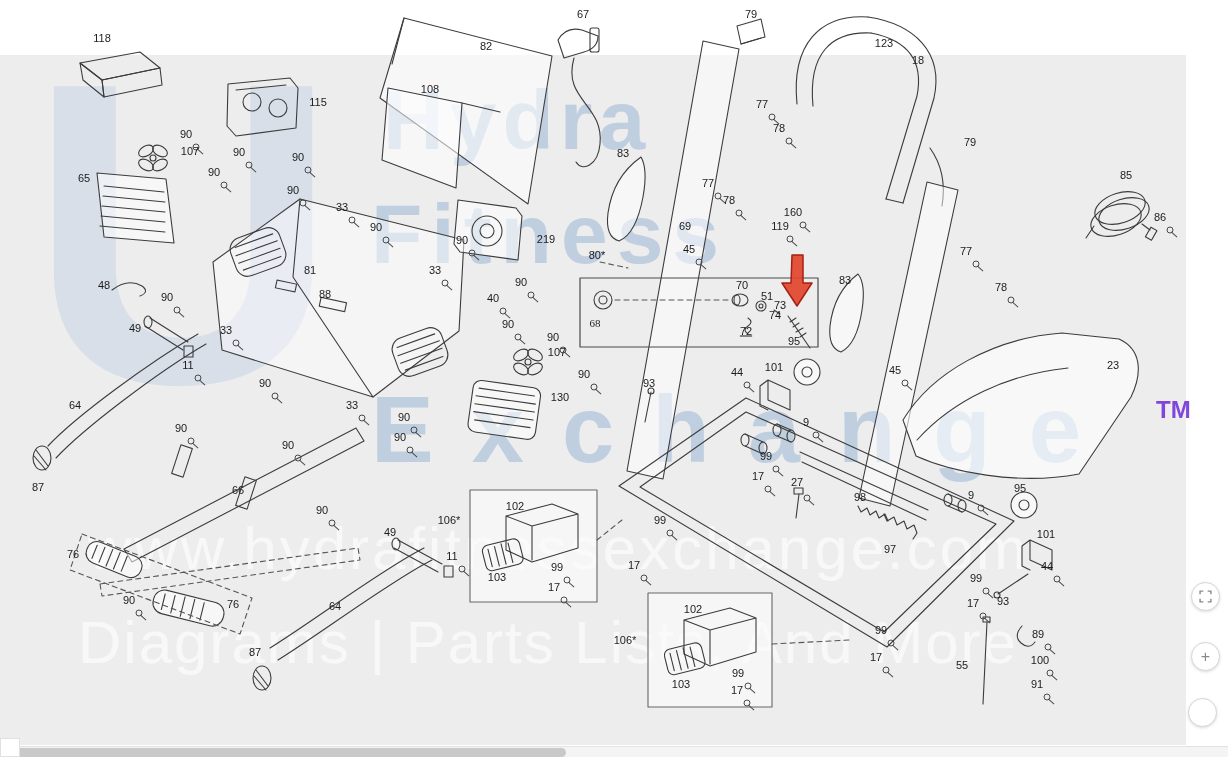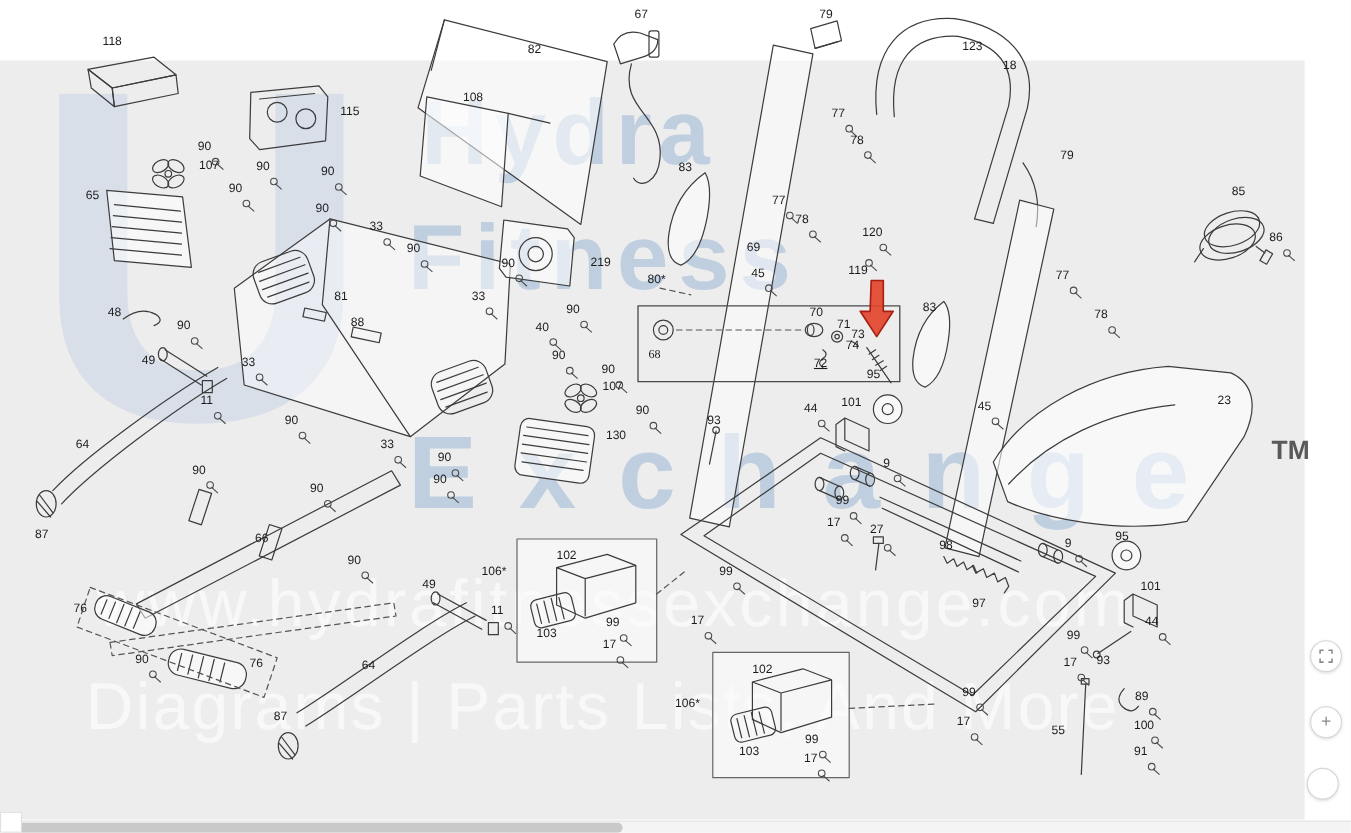--- a/index.html
+++ b/index.html
@@ -10,21 +10,21 @@
   
   .canvas{position:absolute;left:0;top:55px;width:1186px;height:690px;background:#ededed;z-index:0}
 
   
   .wm{position:absolute;z-index:1;pointer-events:none;white-space:nowrap}
   .wm-logo{left:28px;top:18px;font-size:430px;font-weight:bold;color:#c7d5e6;opacity:.55;line-height:1}
   .wm-word{font-weight:bold;color:#b5c8de;opacity:.8}
   .wm-w1{left:383px;top:72px;font-size:84px;letter-spacing:6px}
   .wm-w2{left:371px;top:186px;font-size:84px;letter-spacing:9px}
   .wm-w3{left:371px;top:376px;font-size:94px;letter-spacing:38px}
-  .wm-tm{left:1156px;top:396px;font-size:24px;font-weight:bold;color:#404040;opacity:.85}
+  .wm-tm{left:1156px;top:396px;font-size:24px;font-weight:bold;color:#6d28d9;opacity:.85}
   .wm-url{left:88px;top:514px;font-size:60px;letter-spacing:3px;color:#fbfbfc;opacity:.85}
   .wm-tag{left:78px;top:608px;font-size:60px;letter-spacing:2px;color:#fbfbfc;opacity:.85}
 
   .art{position:absolute;left:0;top:0;z-index:2}
 
   
   .labels{position:absolute;left:0;top:0;width:1228px;height:757px;z-index:3;pointer-events:none}
   .part-label{
     position:absolute;transform:translate(-50%,-50%);
     font-size:11px;line-height:1;color:#1c1c1c;white-space:nowrap;
@@ -334,25 +334,25 @@
       <div class="part-label" style="left: 1126px; top: 175px;">85</div>
       <div class="part-label" style="left: 84px; top: 178px;">65</div>
       <div class="part-label" style="left: 708px; top: 183px;">77</div>
       <div class="fastener" style="left: 718px; top: 196px;"></div>
       <div class="part-label" style="left: 293px; top: 190px;">90</div>
       <div class="fastener" style="left: 303px; top: 203px;"></div>
       <div class="part-label" style="left: 729px; top: 200px;">78</div>
       <div class="fastener" style="left: 739px; top: 213px;"></div>
       <div class="part-label" style="left: 342px; top: 207px;">33</div>
       <div class="fastener" style="left: 352px; top: 220px;"></div>
-      <div class="part-label" style="left: 793px; top: 212px;">120</div>
+      <div class="part-label" style="left: 793px; top: 212px;">160</div>
       <div class="fastener" style="left: 803px; top: 225px;"></div>
       <div class="part-label" style="left: 1160px; top: 217px;">86</div>
       <div class="fastener" style="left: 1170px; top: 230px;"></div>
-      <div class="part-label" style="left: 780px; top: 226px; margin-top: 21px;">119</div>
+      <div class="part-label" style="left: 780px; top: 226px;">119</div>
       <div class="fastener" style="left: 790px; top: 239px;"></div>
       <div class="part-label" style="left: 685px; top: 226px; text-align: right;">69</div>
       <div class="part-label" style="left: 376px; top: 227px;">90</div>
       <div class="fastener" style="left: 386px; top: 240px;"></div>
       <div class="part-label" style="left: 546px; top: 239px;">219</div>
       <div class="part-label" style="left: 462px; top: 240px;">90</div>
       <div class="fastener" style="left: 472px; top: 253px;"></div>
       <div class="part-label" style="left: 689px; top: 249px;">45</div>
       <div class="fastener" style="left: 699px; top: 262px;"></div>
       <div class="part-label" style="left: 966px; top: 251px;">77</div>
@@ -362,21 +362,21 @@
       <div class="part-label" style="left: 435px; top: 270px;">33</div>
       <div class="fastener" style="left: 445px; top: 283px;"></div>
       <div class="part-label" style="left: 845px; top: 280px;">83</div>
       <div class="part-label" style="left: 521px; top: 282px;">90</div>
       <div class="fastener" style="left: 531px; top: 295px;"></div>
       <div class="part-label" style="left: 104px; top: 285px;">48</div>
       <div class="part-label" style="left: 742px; top: 285px;">70</div>
       <div class="part-label" style="left: 1001px; top: 287px;">78</div>
       <div class="fastener" style="left: 1011px; top: 300px;"></div>
       <div class="part-label" style="left: 325px; top: 294px;">88</div>
-      <div class="part-label" style="left: 767px; top: 296px;">71</div>
+      <div class="part-label" style="left: 767px; top: 296px;">51</div>
       <div class="part-label" style="left: 167px; top: 297px;">90</div>
       <div class="fastener" style="left: 177px; top: 310px;"></div>
       <div class="part-label" style="left: 493px; top: 298px;">40</div>
       <div class="fastener" style="left: 503px; top: 311px;"></div>
       <div class="part-label" style="left: 780px; top: 305px;">73</div>
       <div class="part-label" style="left: 775px; top: 315px;">74</div>
       <div class="part-label" style="left: 595px; top: 323px; font-family: Liberation Serif, serif;">68</div>
       <div class="part-label" style="left: 508px; top: 324px;">90</div>
       <div class="fastener" style="left: 518px; top: 337px;"></div>
       <div class="part-label" style="left: 135px; top: 328px;">49</div>

